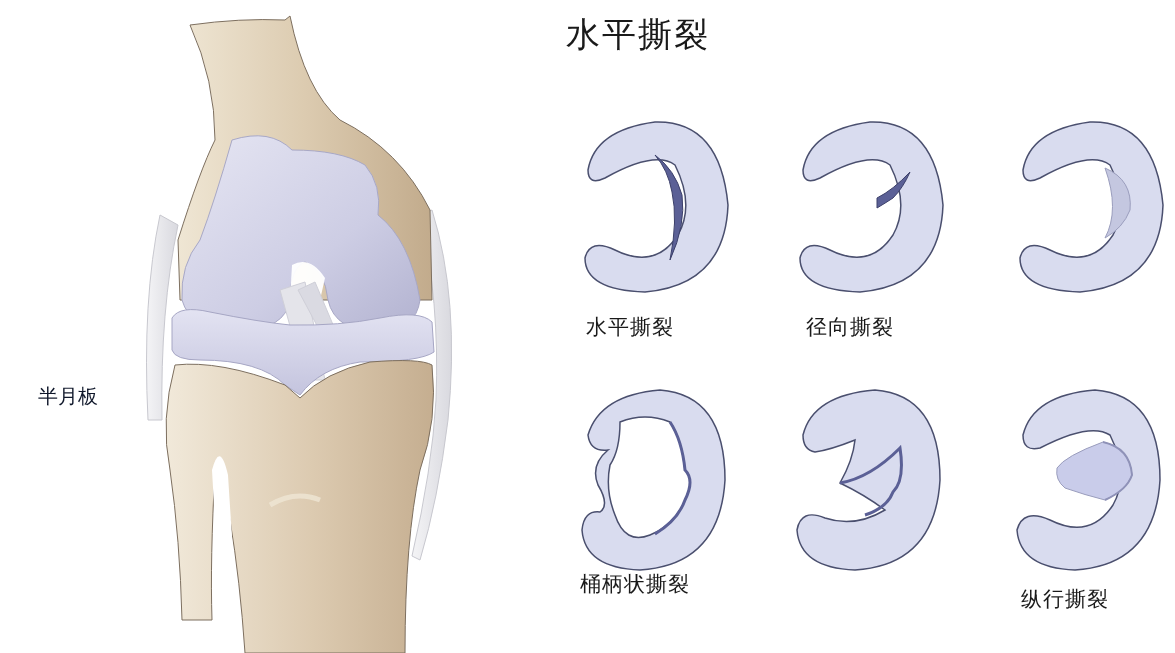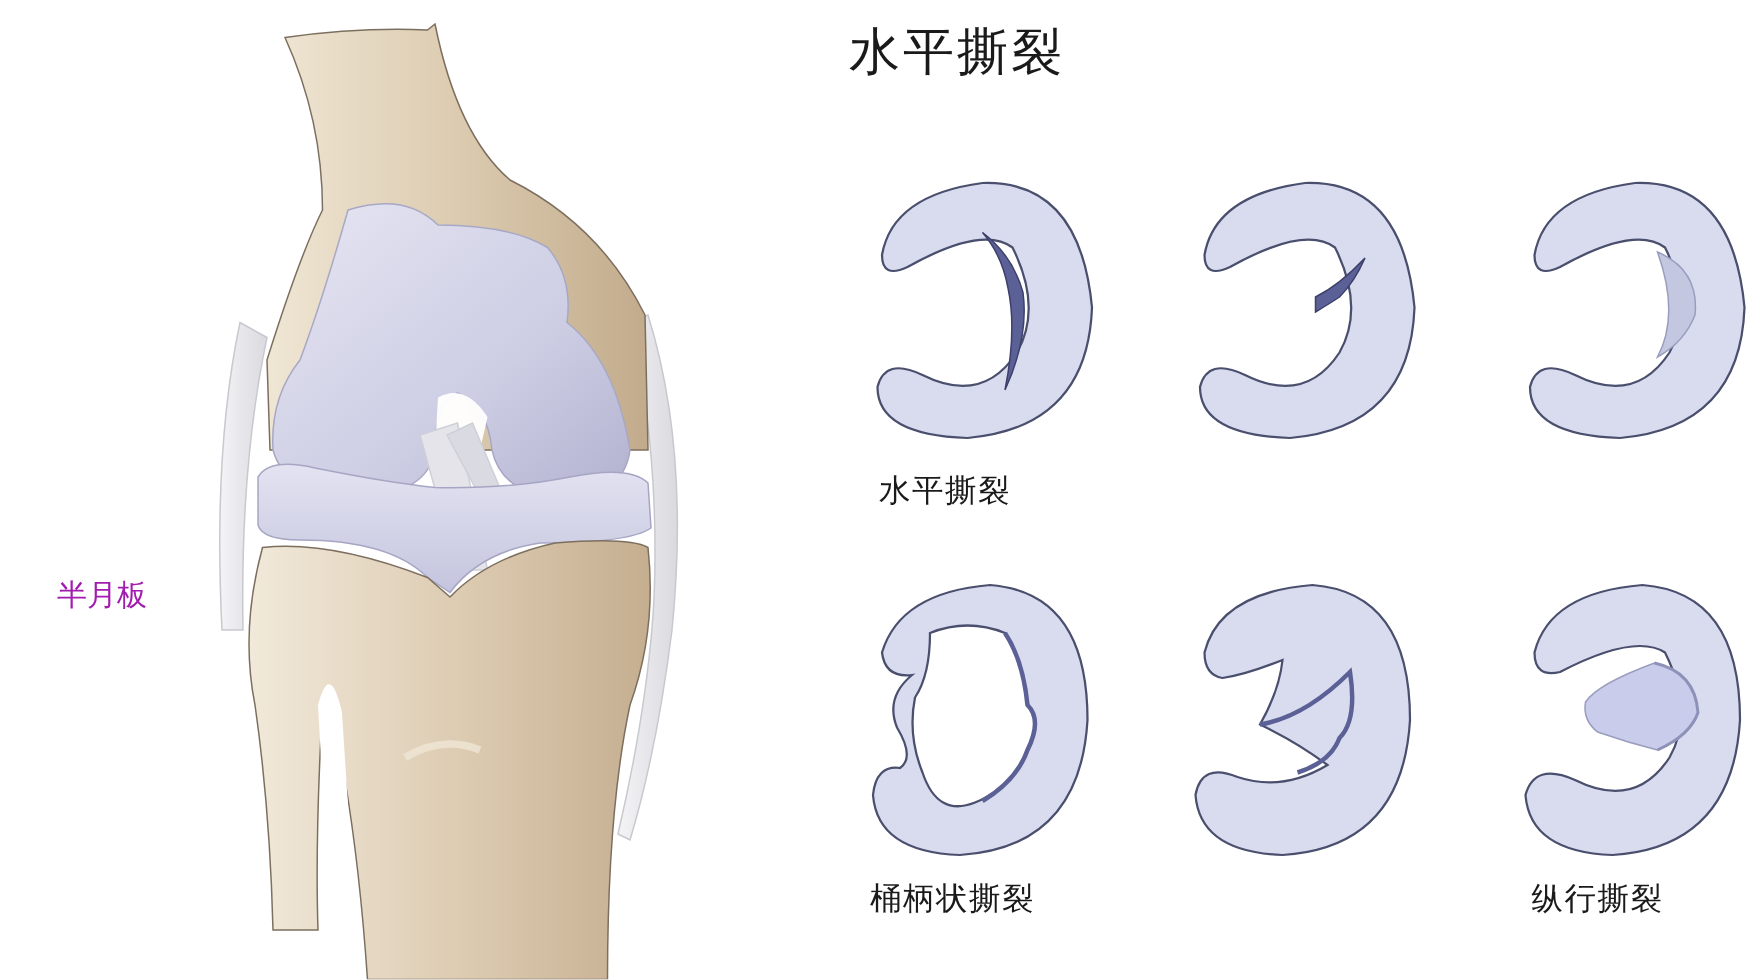--- a/index.html
+++ b/index.html
@@ -7,21 +7,21 @@
     width: 1175px; height: 653px; background: #ffffff;
     position: relative; overflow: hidden;
     font-family: "DejaVu Sans", sans-serif; color: #1a1a1a;
   }
   .title {
     position: absolute; left: 566px; top: 12px;
     font-size: 34px; letter-spacing: 2px; color: #1a1a1a;
   }
   .side-label {
     position: absolute; left: 38px; top: 383px;
-    font-size: 20px; color: #a21caf;
+    font-size: 20px; color: #0f172a;
   }
   .knee { position: absolute; left: 120px; top: 0; width: 360px; height: 653px; }
   .tear-cell { position: absolute; width: 200px; }
   .tear-cell svg { position: absolute; left: 0; top: 0; }
   .tear-label {
     position: absolute; left: 0; width: 200px; text-align: center;
     font-size: 21px; color: #1a1a1a; letter-spacing: 1px;
   }
 </style>
 </head>
@@ -84,36 +84,37 @@
     <path d="M95 45 Q115 60 122 85 Q126 115 110 150 Q118 110 112 82 Q108 60 95 45 Z" fill="#5b6096" stroke="#3c406a" stroke-width="1"></path>
   </svg>
   <div class="tear-label" style="top:203px; left:-30px;">水平撕裂</div>
 </div>
 
 <div class="tear-cell" style="left:775px; top:110px; height:240px;">
   <svg width="200" height="195" viewBox="0 0 200 195">
     <path d="M28 60 Q35 20 95 12 Q160 10 168 95 Q165 175 85 182 Q25 180 25 148 Q30 128 55 140 Q95 160 118 125 Q135 95 115 55 Q95 40 45 68 Q28 76 28 60 Z" fill="#d9dcef" stroke="#4a4f6e" stroke-width="1.5"></path>
     <path d="M102 88 Q118 80 135 62 Q128 78 118 88 Q112 92 102 98 Z" fill="#5b6096" stroke="#3c406a" stroke-width="1"></path>
   </svg>
+  <div class="tear-label" style="top:203px; left:-25px;">径向撕裂</div>
 </div>
 
 <div class="tear-cell" style="left:995px; top:110px; height:240px;">
   <svg width="200" height="195" viewBox="0 0 200 195">
     <path d="M28 60 Q35 20 95 12 Q160 10 168 95 Q165 175 85 182 Q25 180 25 148 Q30 128 55 140 Q95 160 118 125 Q135 95 115 55 Q95 40 45 68 Q28 76 28 60 Z" fill="#d9dcef" stroke="#4a4f6e" stroke-width="1.5"></path>
     <path d="M110 58 Q138 70 135 100 Q128 118 110 128 Q125 100 110 58 Z" fill="#c4c7e0" stroke="#9a9dbd" stroke-width="1"></path>
   </svg>
 </div>
 
 <div class="tear-cell" style="left:560px; top:380px; height:245px;">
   <svg width="200" height="200" viewBox="0 0 200 200">
     <path d="M28 55 Q40 15 100 10 Q165 15 165 100 Q160 185 80 190 Q25 188 22 150 Q24 130 40 132 Q50 125 38 105 Q30 85 48 70 Q30 72 28 55 Z" fill="#d9dcef" stroke="#4a4f6e" stroke-width="1.5"></path>
     <path d="M60 42 Q85 32 110 42 Q122 60 125 90 Q135 100 125 120 Q115 145 90 155 Q65 165 55 135 Q45 110 50 85 Q60 70 60 42 Z" fill="#ffffff" stroke="#4a4f6e" stroke-width="1.5"></path>
     <path d="M110 42 Q122 60 125 90 Q135 100 125 120 Q118 140 95 154" fill="none" stroke="#5b6096" stroke-width="3"></path>
   </svg>
-  <div class="tear-label" style="top:205px; left:-25px;text-align:center;">桶柄状撕裂</div>
+  <div class="tear-label" style="top:190px; left:-25px;text-align:center;">桶柄状撕裂</div>
 </div>
 
 <div class="tear-cell" style="left:775px; top:380px; height:245px;">
   <svg width="200" height="200" viewBox="0 0 200 200">
     <path d="M28 55 Q38 15 100 10 Q165 15 165 100 Q160 185 80 190 Q25 188 22 150 Q26 128 50 138 Q80 148 110 130 Q90 115 65 103 Q78 80 80 60 Q55 70 40 72 Q28 70 28 55 Z" fill="#d9dcef" stroke="#4a4f6e" stroke-width="1.5"></path>
     <path d="M65 103 Q95 98 125 68 Q130 100 118 112 Q112 128 90 135" fill="none" stroke="#5b6096" stroke-width="3"></path>
   </svg>
 </div>
 
 <div class="tear-cell" style="left:995px; top:380px; height:245px;">

